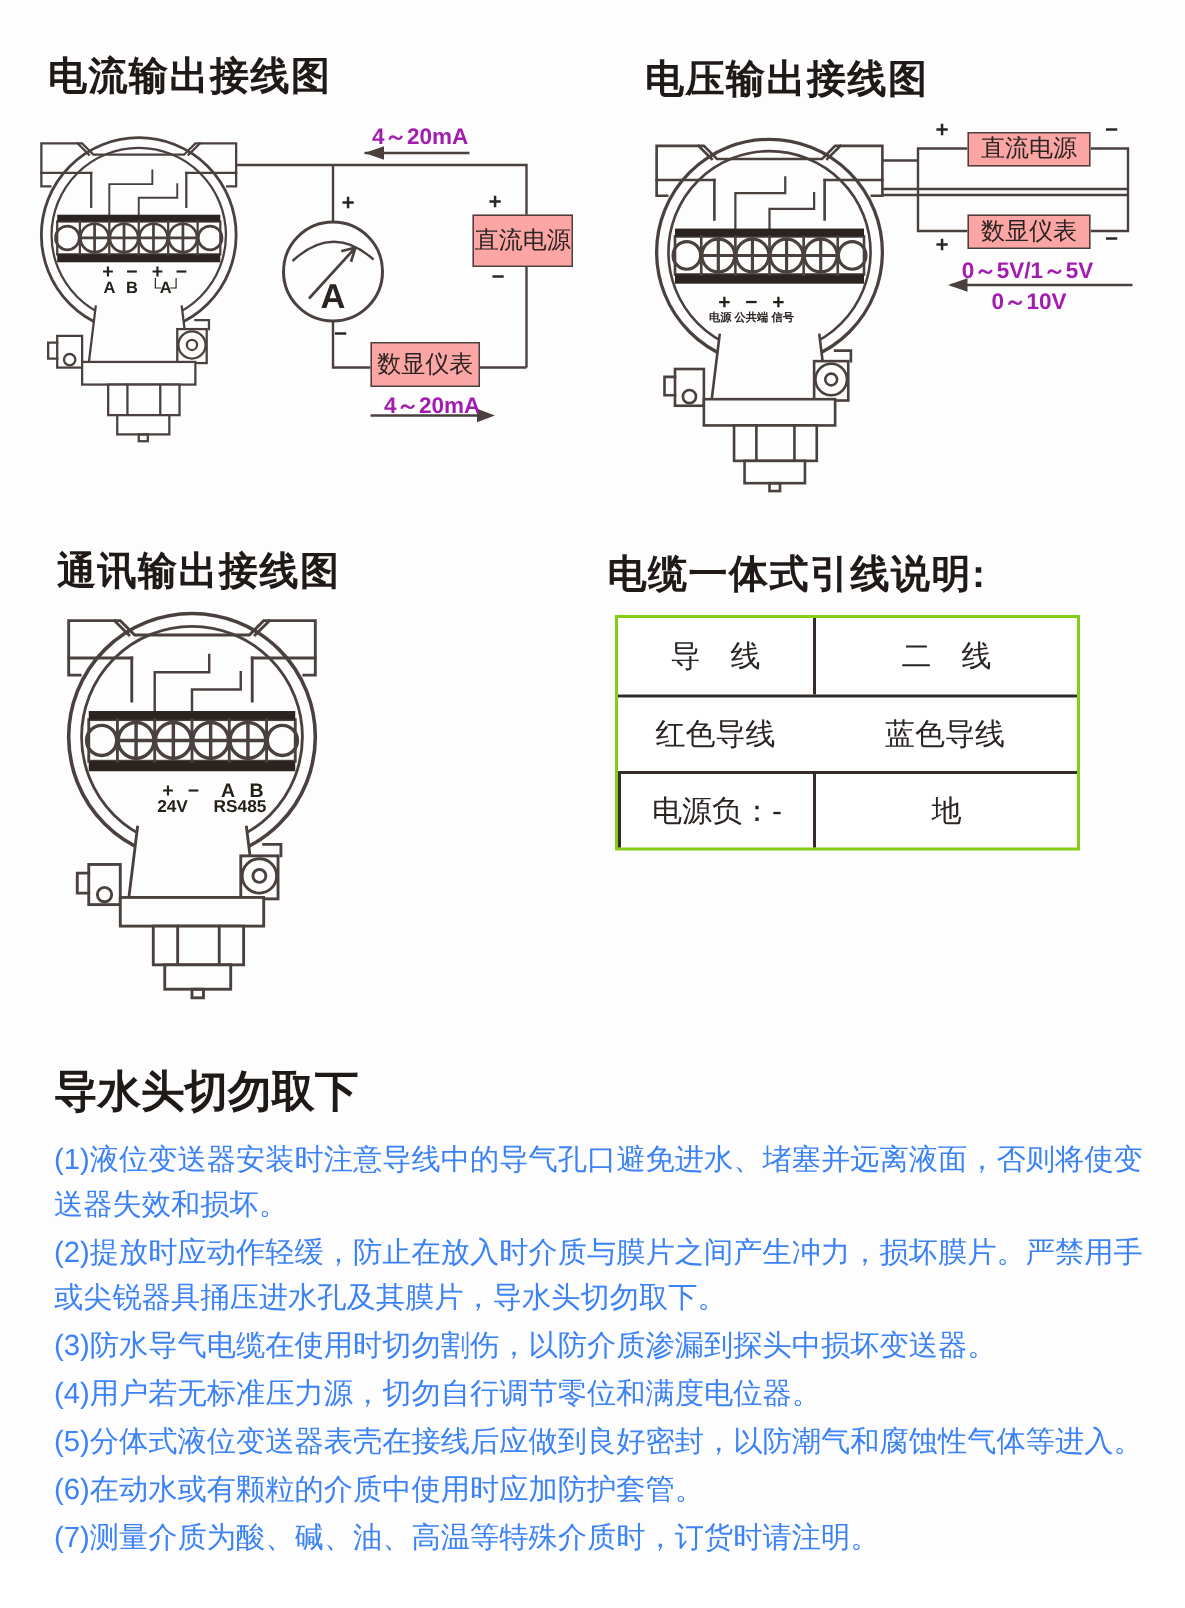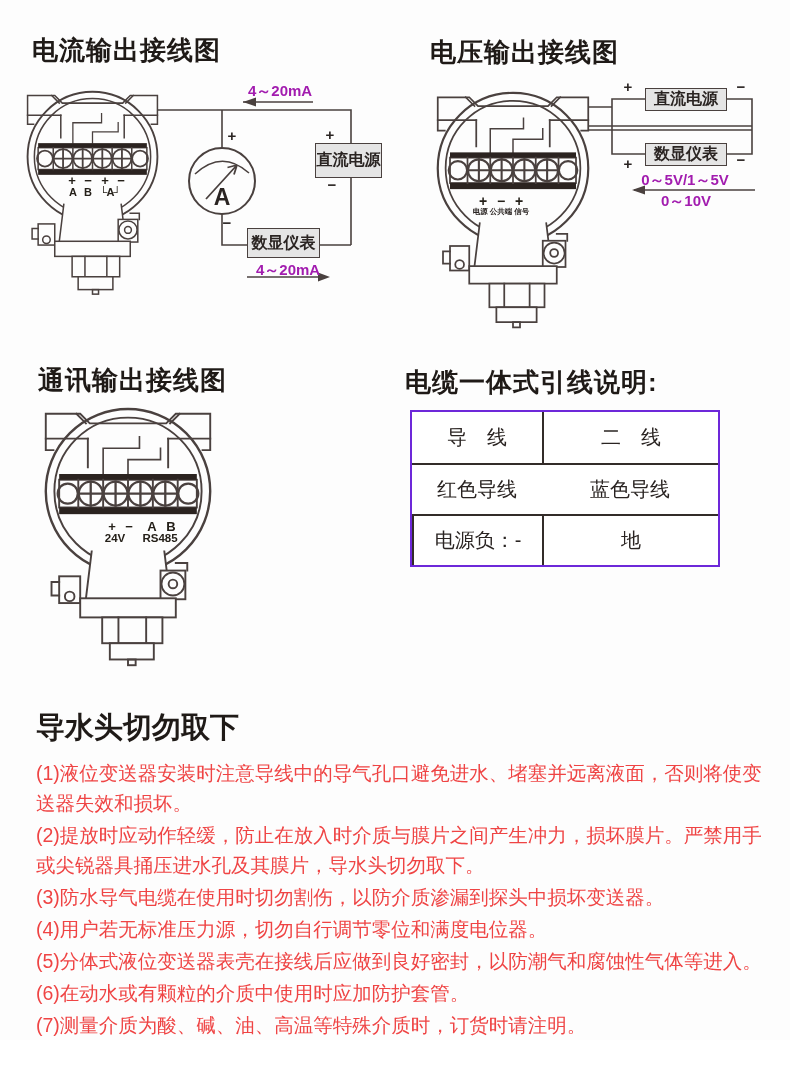--- a/index.html
+++ b/index.html
@@ -1,36 +1,36 @@
 <!DOCTYPE html>
 <html><head>
 <meta charset="utf-8">
 <style>
   html,body{margin:0;padding:0;background:#ffffff;}
   .page{position:relative;width:790px;height:1040px;background:#fdfdfd;overflow:hidden;
         font-family:"Liberation Sans","DejaVu Sans",sans-serif;color:#1f1a17;padding-left:24px;}
   .abs{position:absolute;}
   svg.art{position:absolute;left:0;top:0;z-index:1;}
   .ttl{font-size:26px;font-weight:600;letter-spacing:1px;z-index:2;white-space:nowrap;}
-  .wbox{background:#e5e5e5;border:1.6px solid #4a413f;display:flex;align-items:center;justify-content:center;
-        font-size:16px;font-weight:700;color:#2a2422;z-index:3;box-sizing:border-box;white-space:nowrap;text-align:center;}
+  .wbox{background:#fca5a5;border:1.6px solid #4a413f;display:flex;align-items:center;justify-content:center;
+        font-size:16px;font-weight:400;color:#2a2422;z-index:3;box-sizing:border-box;white-space:nowrap;text-align:center;}
   .pm{font-size:15px;font-weight:700;width:16px;text-align:center;z-index:2;color:#2a2422;line-height:1;}
   .sig{font-size:15px;font-weight:700;text-align:center;z-index:2;white-space:nowrap;color:#a21caf;}
   .tl{font-weight:700;text-align:center;z-index:2;color:#252019;line-height:1;}
   .amA{font-size:23px;font-weight:700;text-align:center;z-index:2;color:#2a2422;}
   .cap7{font-size:7.5px;font-weight:700;text-align:center;z-index:2;white-space:nowrap;color:#2a2422;}
-  .ctable{left:410px;top:410px;width:306px;height:153px;border:2px solid #6d28d9;z-index:2;
+  .ctable{left:410px;top:410px;width:306px;height:153px;border:2px solid #84cc16;z-index:2;
           display:grid;grid-template-columns:130px 1fr;grid-auto-rows:1fr;background:#fff;}
   .ctable .cell{display:flex;align-items:center;justify-content:center;font-size:20px;color:#2a2422;
           border-top:2px solid #332c29;box-sizing:border-box;white-space:nowrap;}
   .ctable .c0{border-top:none;}
   .ctable .col2{border-left:2px solid #332c29;}
   .notes-title{font-size:29px;font-weight:700;z-index:2;white-space:nowrap;}
   .notes{left:36px;top:758px;width:734px;z-index:2;}
-  .notes p{margin:0 0 2px 0;font-size:19.5px;line-height:30px;color:#ef4444;
+  .notes p{margin:0 0 2px 0;font-size:19.5px;line-height:30px;color:#3b82f6;
            word-break:break-all;overflow-wrap:anywhere;}
 </style>
 </head>
 <body>
 
 <div class="page">
 
   <svg class="art" width="790" height="700" viewBox="0 0 790 700">
     <defs>
       <g id="xmtr" stroke="#4a413f" stroke-width="2" fill="none" stroke-linecap="square">

